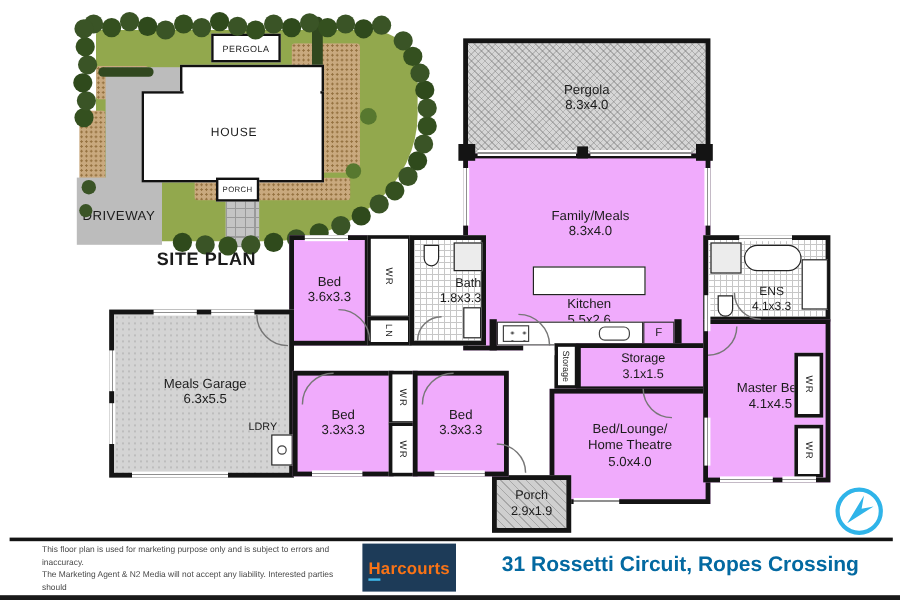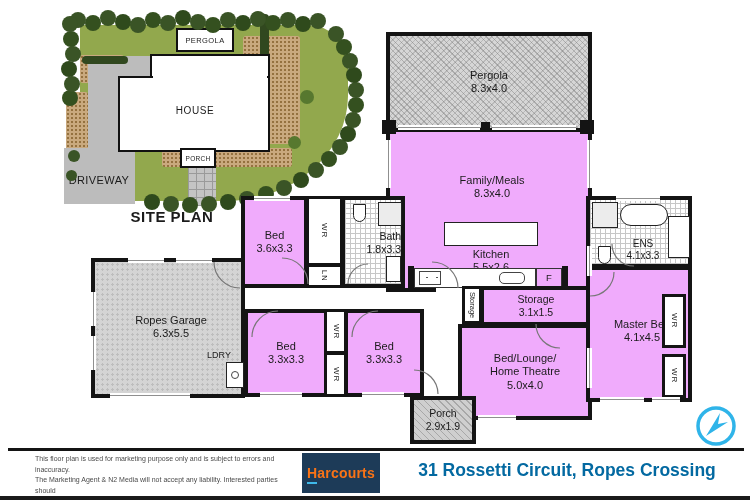--- a/index.html
+++ b/index.html
@@ -189,21 +189,21 @@
   </div>
   <div class="closet" style="left:662px;top:294px;width:24px;height:54px;">
     <span class="vtext">WR</span>
   </div>
   <div class="closet" style="left:662px;top:354px;width:24px;height:44px;">
     <span class="vtext">WR</span>
   </div>
 
   <div class="room gar" style="left:91px;top:258px;width:154px;height:140px;display:block;">
     <div class="abs" style="left:26px;top:52px;width:100px;text-align:center;">
-      <span>Ropes Garage</span>
+      <span>Meals Garage</span>
       <span>6.3x5.5</span>
     </div>
     <div class="abs" style="left:104px;top:88px;width:40px;text-align:center;font-size:9px;">LDRY</div>
     <div class="fx" style="left:131px;top:100px;width:18px;height:26px;">
       <div class="abs" style="left:4px;top:8px;width:8px;height:8px;border:1px solid #444;border-radius:50%;"></div>
     </div>
   </div>
   <div class="room" style="left:244px;top:309px;width:84px;height:88px;">
     <span>Bed</span>
     <span>3.3x3.3</span>

